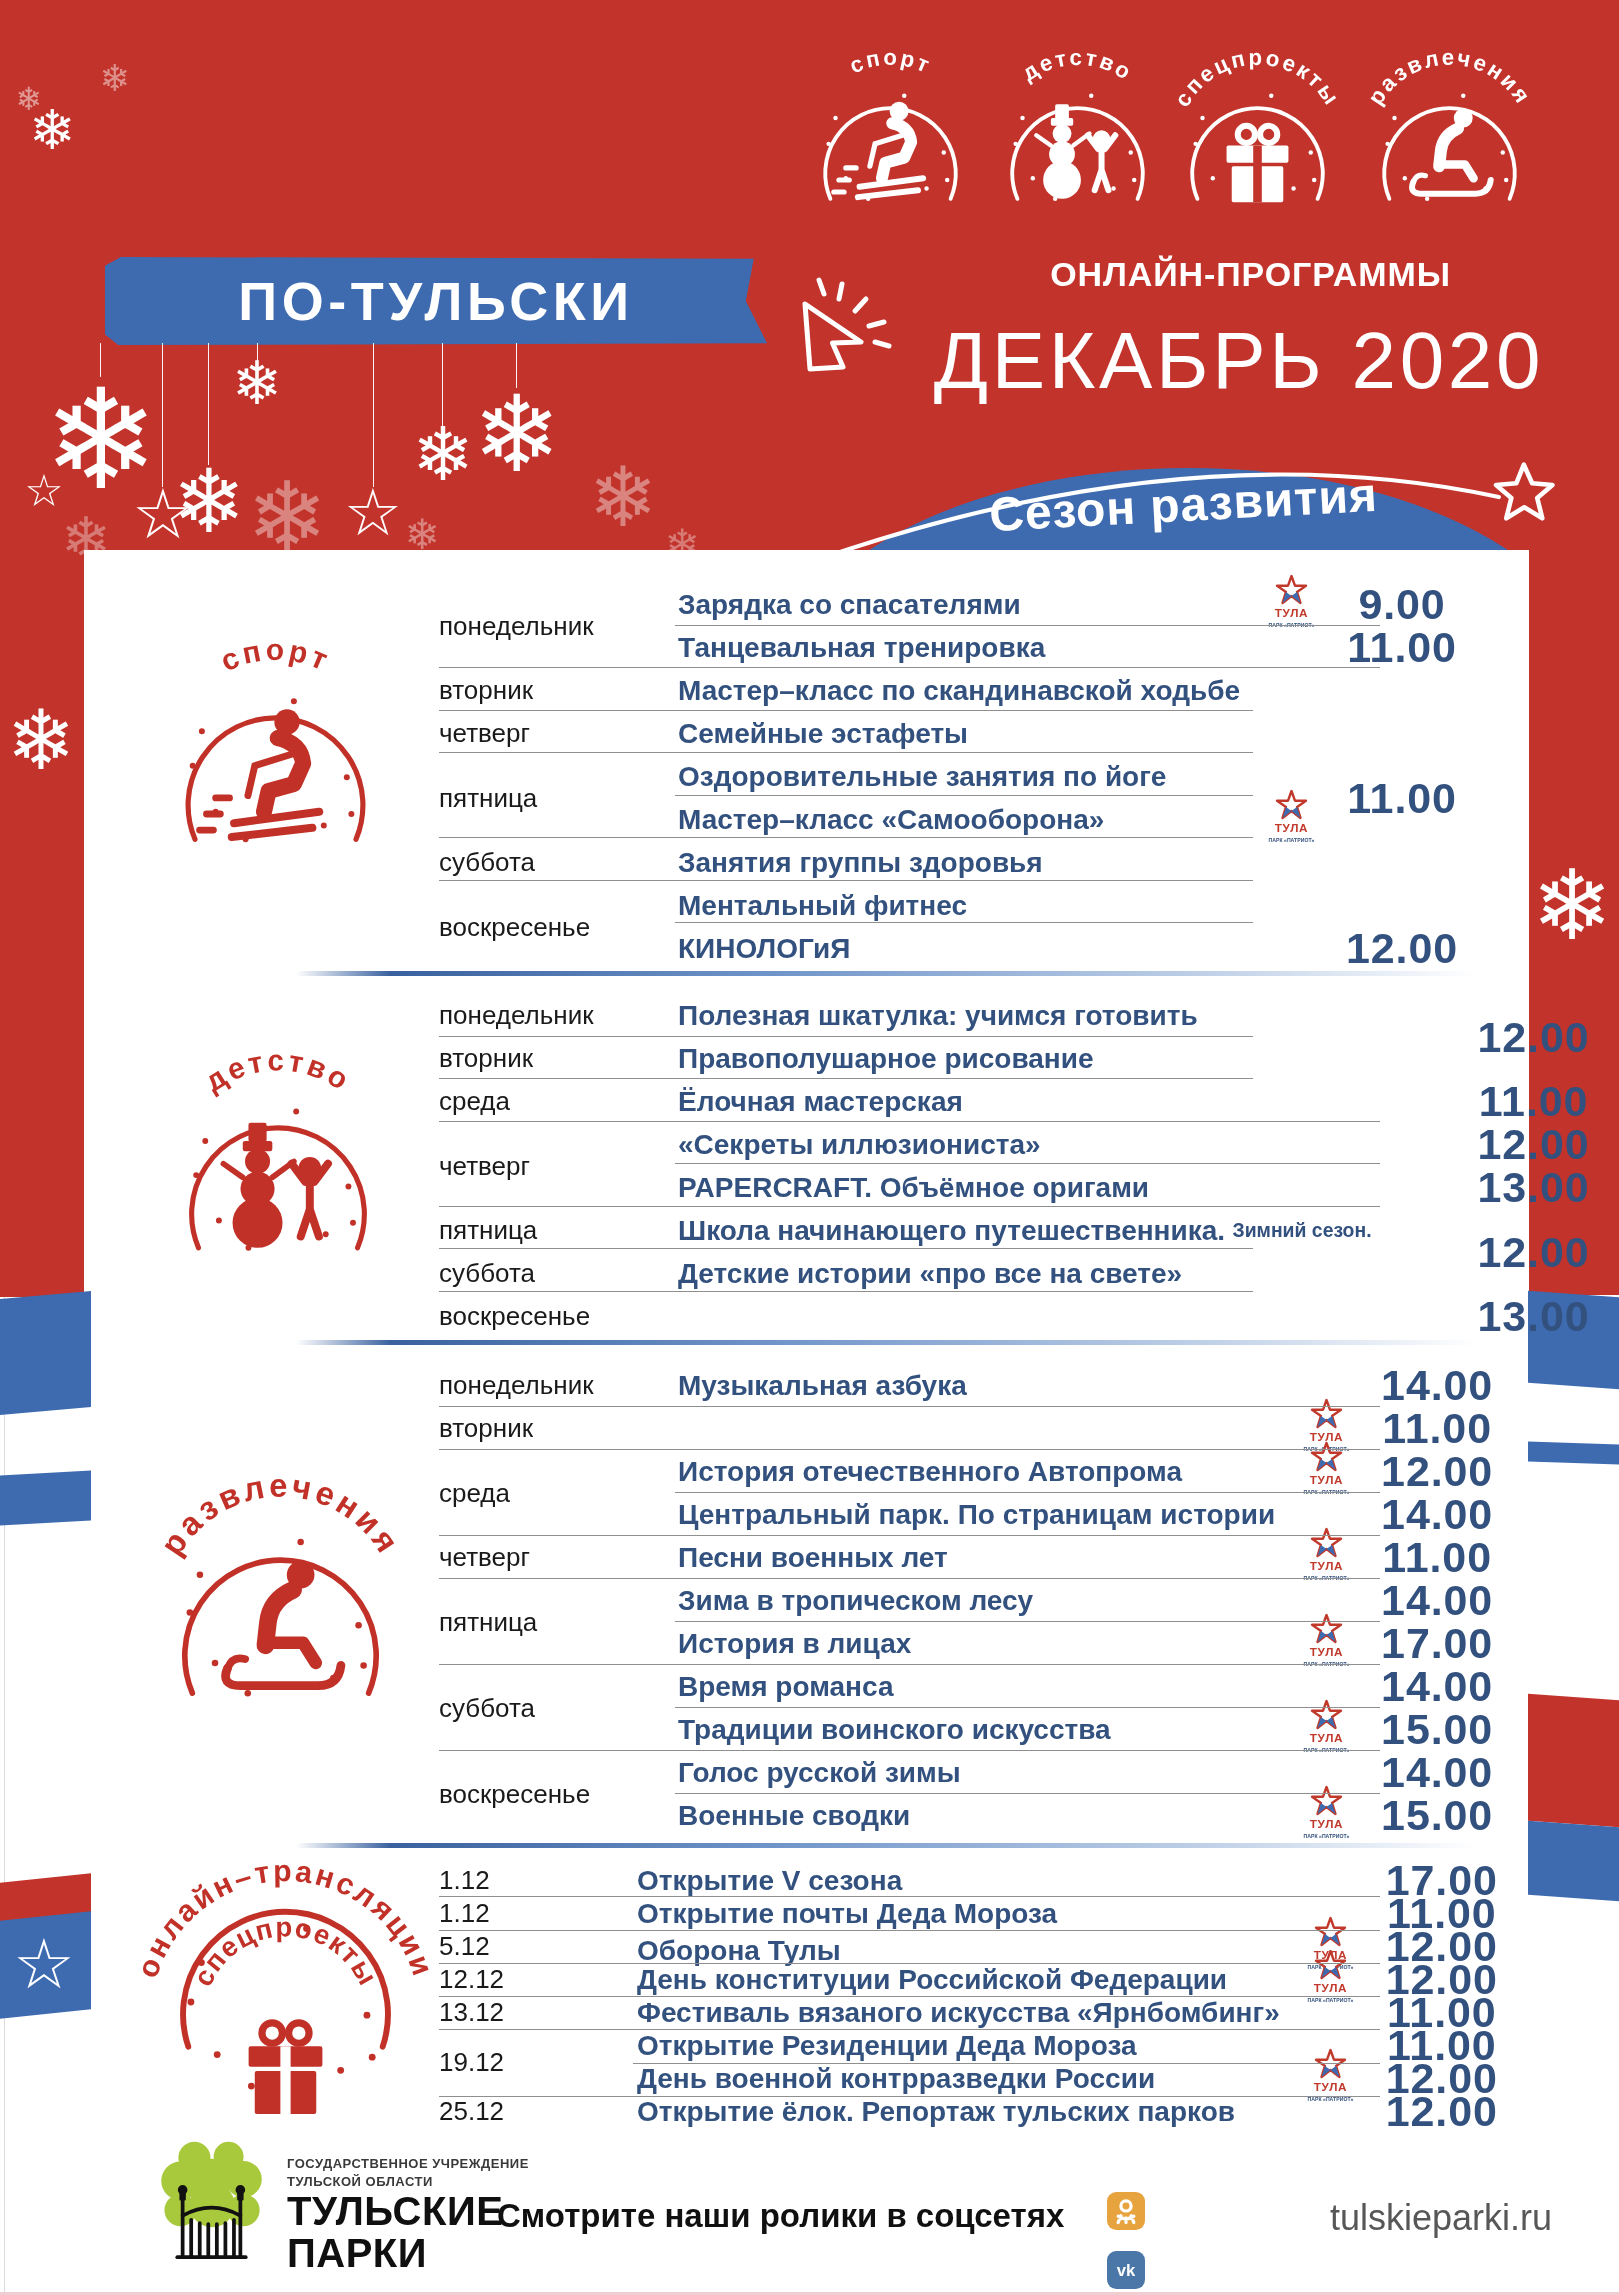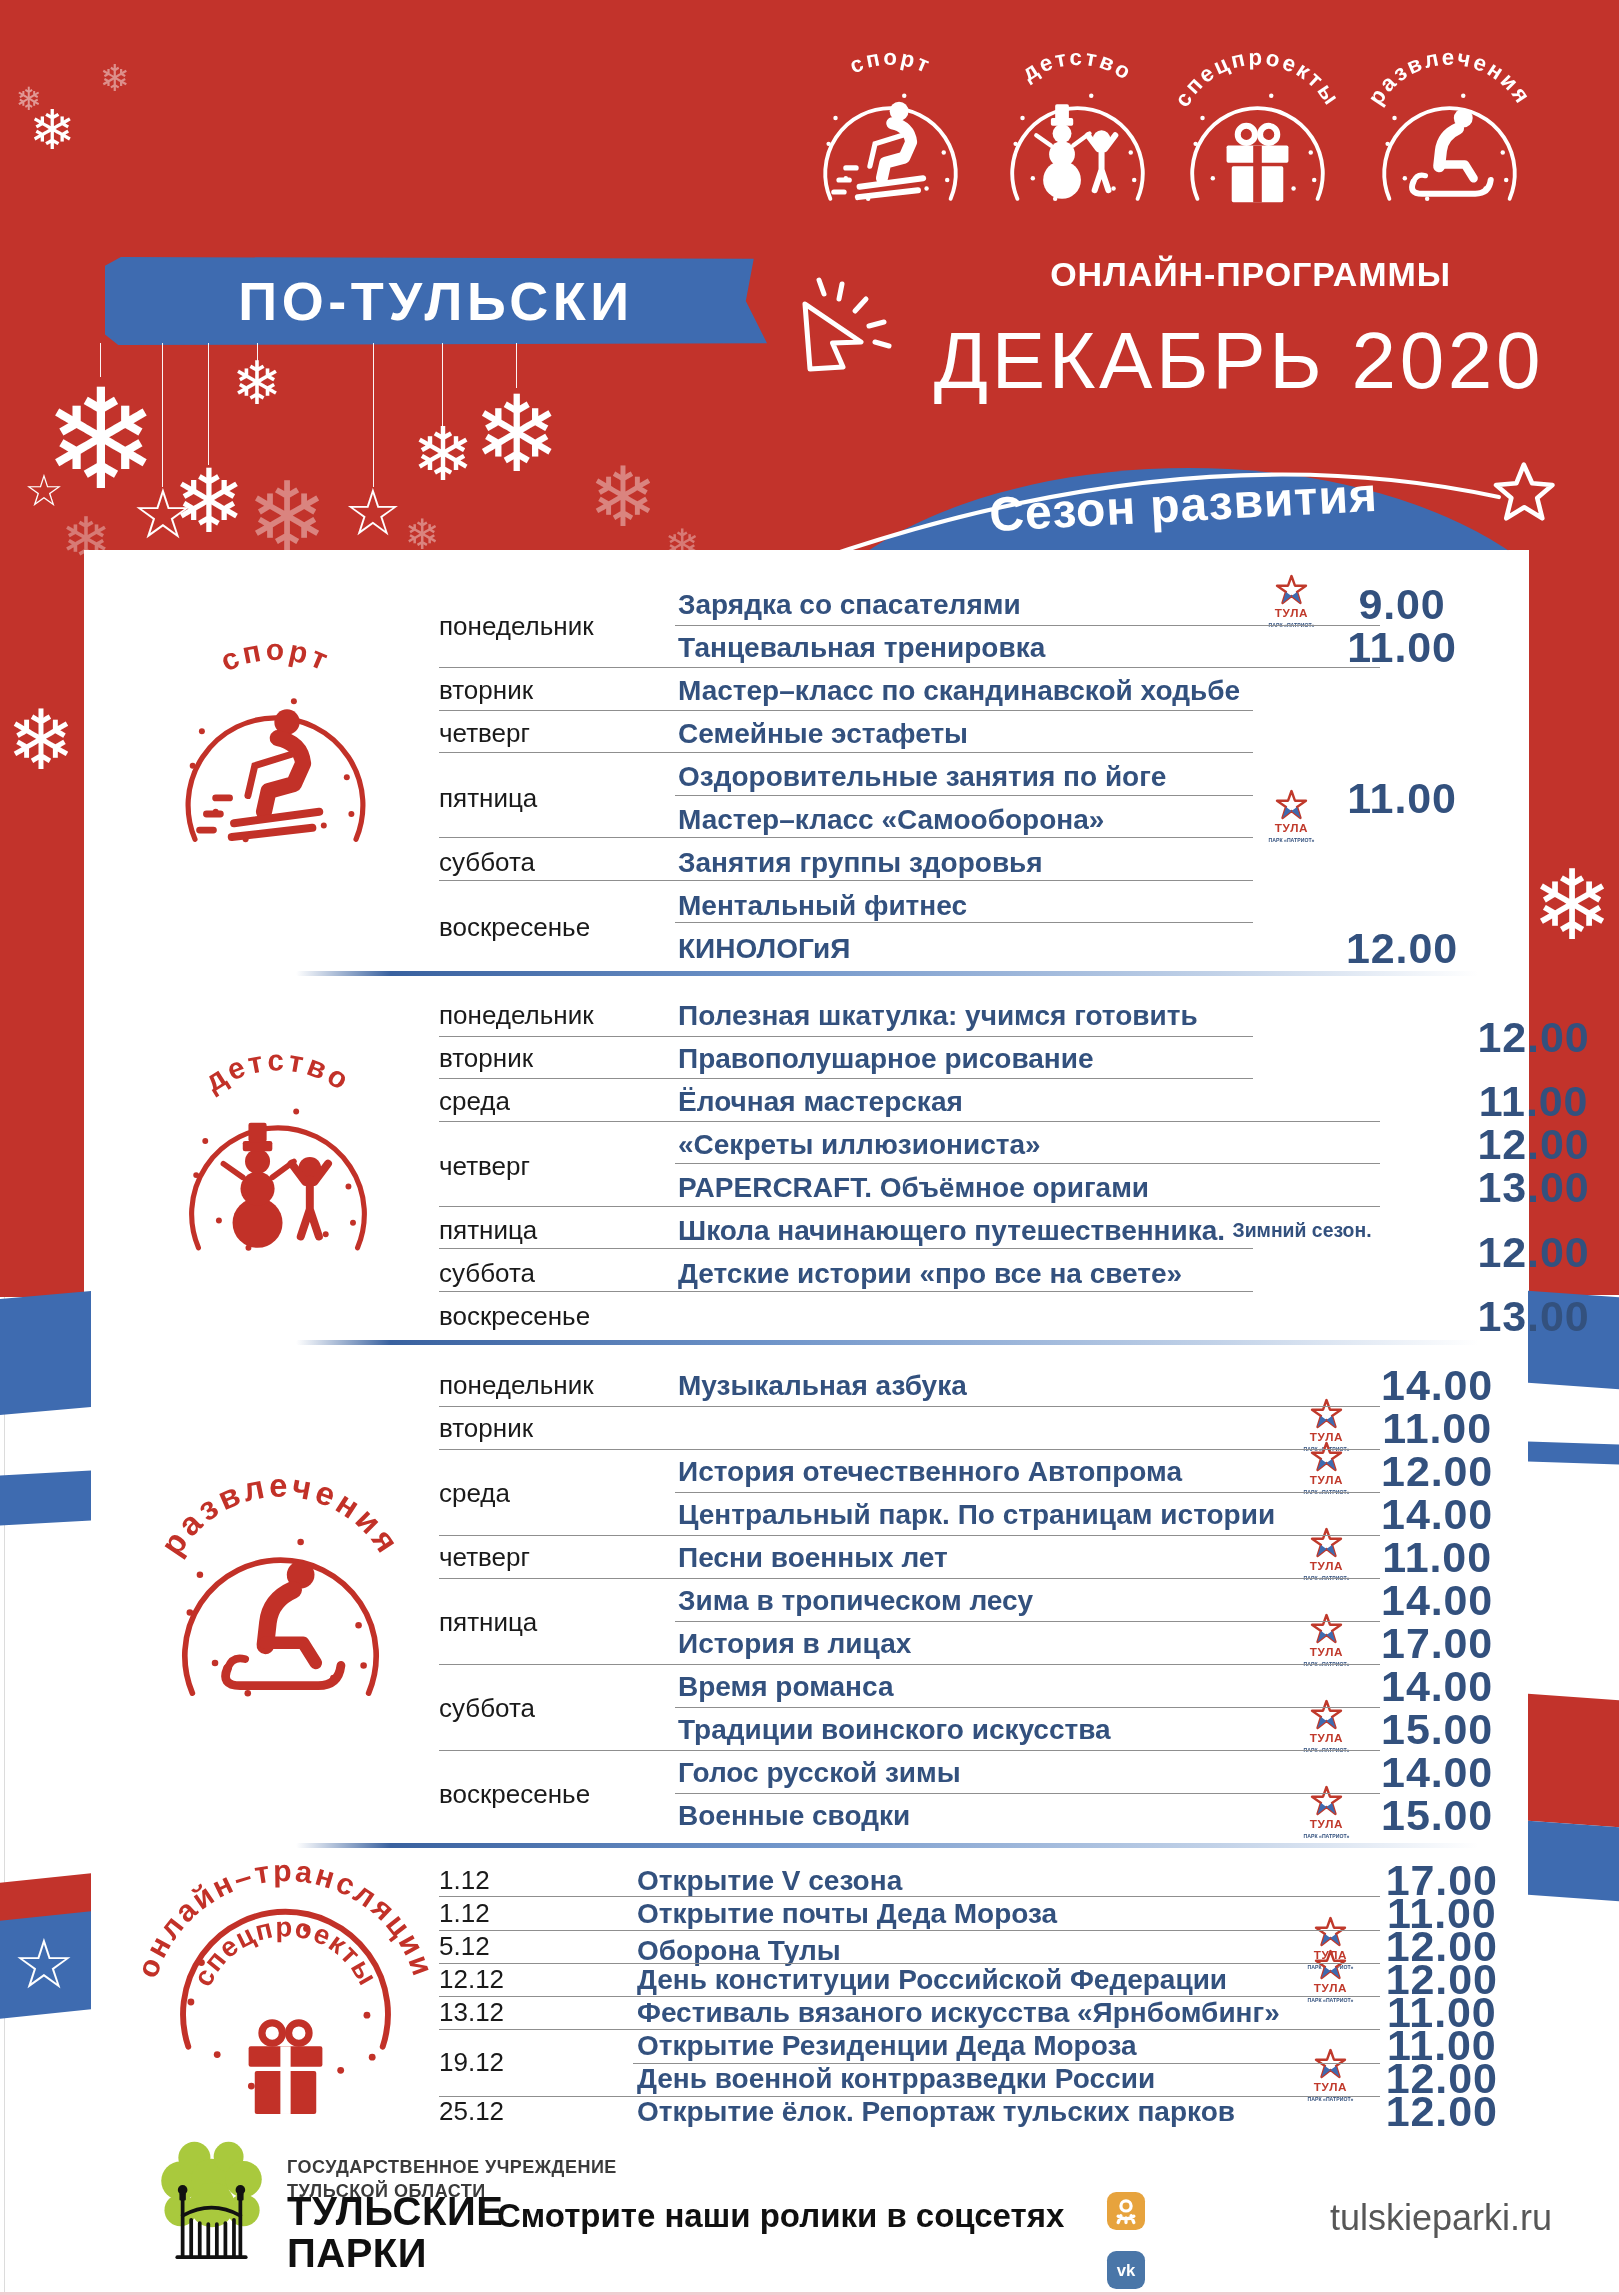--- a/index.html
+++ b/index.html
@@ -33,21 +33,21 @@
   .day-cell{display:flex;align-items:center;font-size:26px;color:#1a1a1a;font-weight:400;white-space:nowrap;}
   .event-cell{display:flex;align-items:baseline;padding-left:13px;font-size:28px;font-weight:600;color:#33517e;white-space:nowrap;align-items:center;}
   .event-suffix{font-size:19.4px;margin-left:7.4px;font-weight:600;color:#33517e;}
   .logo-cell{display:flex;align-items:center;justify-content:center;overflow:visible;}
   .time-cell{display:flex;align-items:center;justify-content:center;font-size:43px;font-weight:700;color:#33517e;letter-spacing:0.9px;}
   .divider{position:absolute;height:1.4px;background:#8f8f8f;z-index:4;}
   .sec-sep{position:absolute;height:4.6px;z-index:4;border-radius:2.3px;
         background:linear-gradient(90deg,rgba(63,106,178,0) 0%,#39619f 8%,#6f94c9 40%,#c2d2e8 78%,rgba(255,255,255,0) 100%);}
   .badge{position:absolute;z-index:5;}
   
-  .footer-org{position:absolute;left:287px;top:2155px;font-size:18px;font-weight:600;color:#3a3a3a;letter-spacing:0.5px;line-height:1.35;}
+  .footer-org{position:absolute;left:287px;top:2155px;font-size:13px;font-weight:600;color:#3a3a3a;letter-spacing:0.5px;line-height:1.35;}
   .footer-big{position:absolute;left:287px;top:2190px;font-size:40px;font-weight:800;color:#101010;line-height:1.05;letter-spacing:0.5px;}
   .social-text{position:absolute;left:497px;top:2197px;font-size:33px;font-weight:700;color:#101010;}
   .social-row{position:absolute;left:1107px;top:2192px;display:flex;gap:21px;flex-direction:column;}
   .website{position:absolute;left:1330px;top:2197px;font-size:36px;font-weight:500;color:#575757;}
 </style>
 </head>
 <body>
 
 <div class="page">
 

